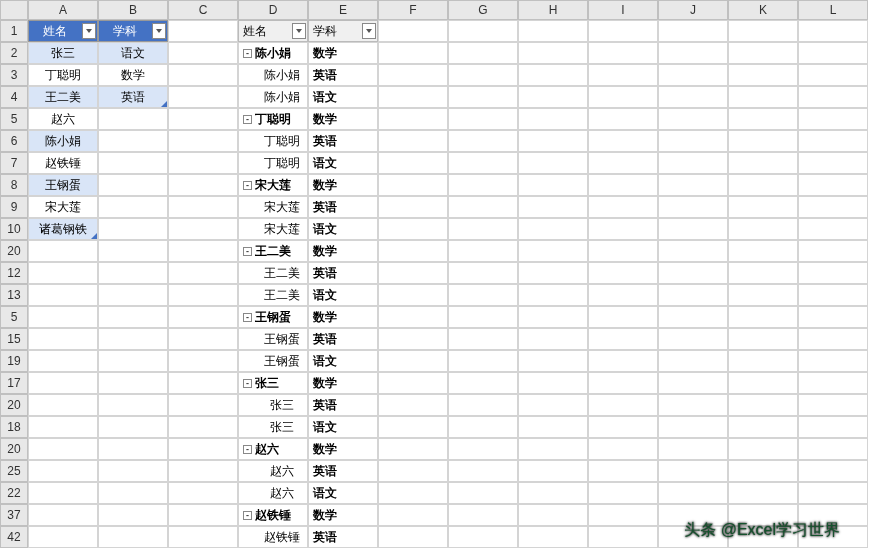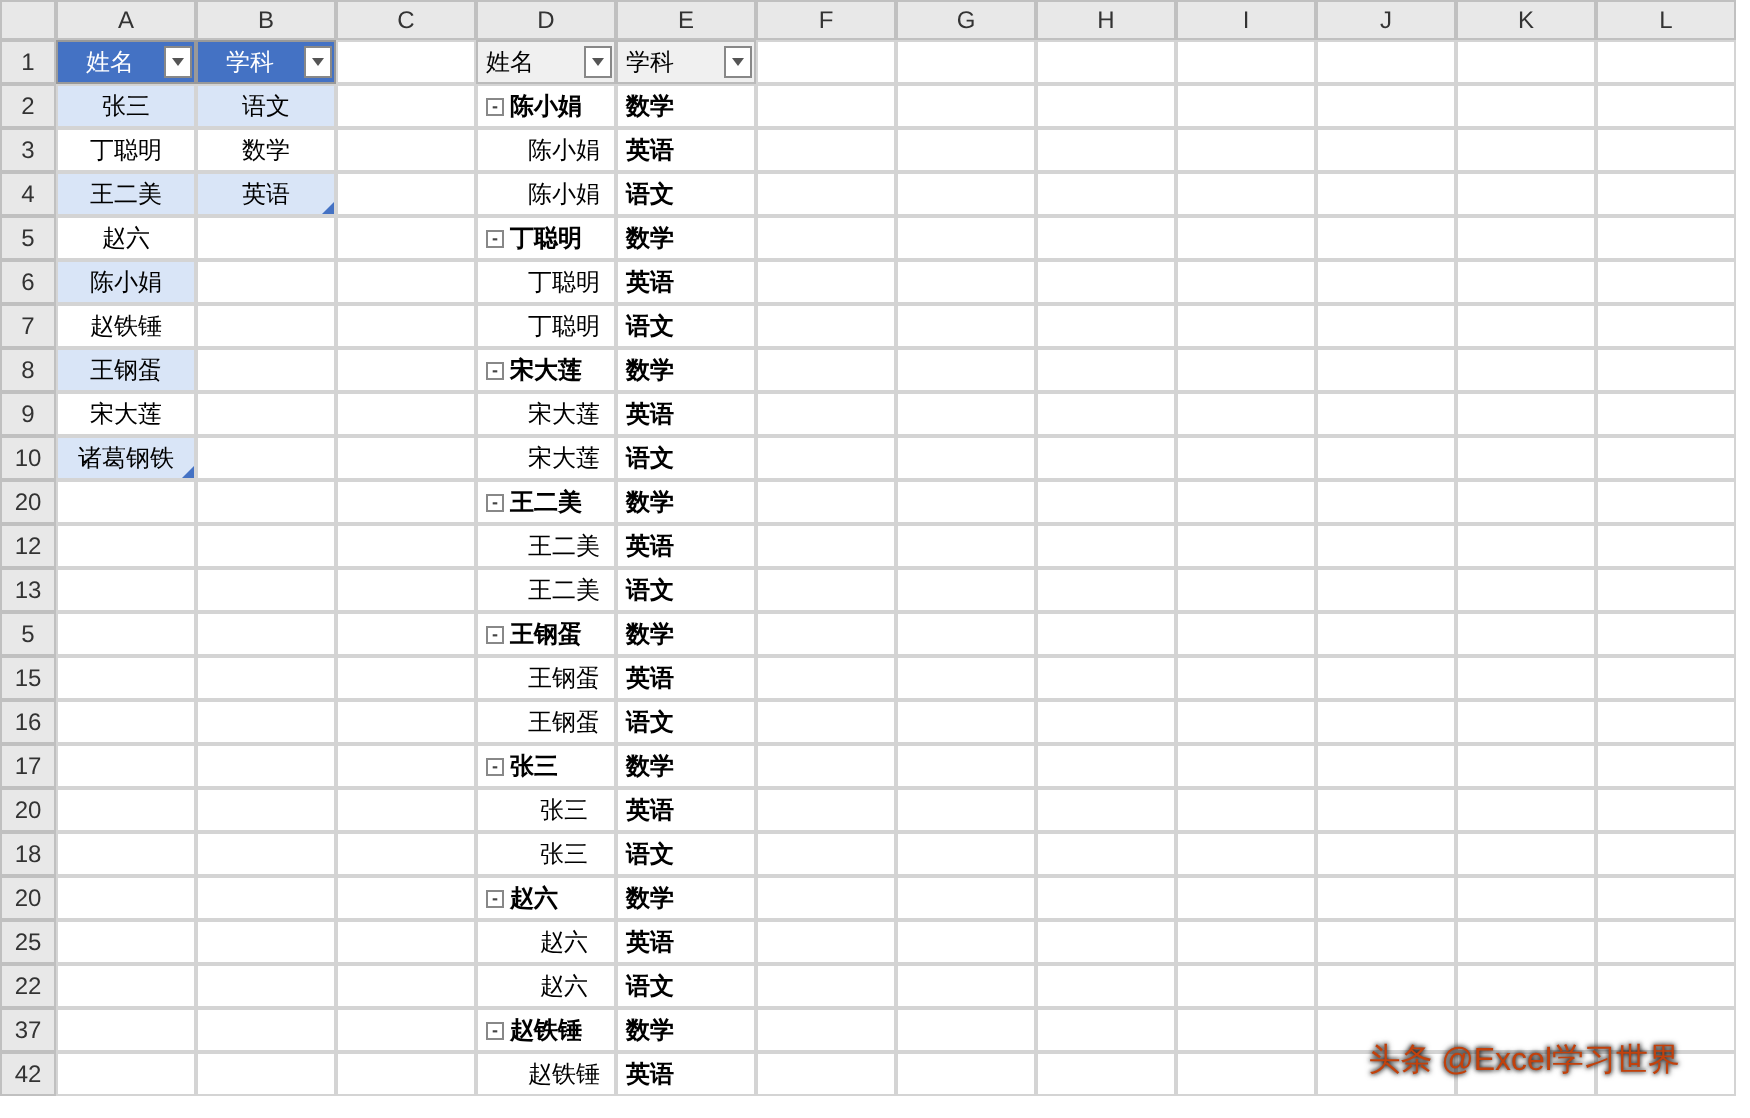--- a/index.html
+++ b/index.html
@@ -119,21 +119,21 @@
     }
     .pivot-sub {
       text-align: center;
       padding-left: 18px;
     }
     .watermark {
       position: absolute;
       bottom: 18px;
       right: 35px;
       font-size: 16px;
-      color: #c2410c;
+      color: #14532d;
       text-shadow: 0 0 3px rgba(0,0,0,0.8), 0 0 2px rgba(0,0,0,0.9);
       font-weight: normal;
       text-align: right;
     }
   </style>
 </head>
 <body>
 
 <div class="sheet" id="sheet">
     <div class="col-header"></div>
@@ -337,21 +337,21 @@
     <div class="cell"></div>
     <div class="cell pivot-sub">王钢蛋</div>
     <div class="cell pivot-cell">英语</div>
     <div class="cell"></div>
     <div class="cell"></div>
     <div class="cell"></div>
     <div class="cell"></div>
     <div class="cell"></div>
     <div class="cell"></div>
     <div class="cell"></div>
-    <div class="row-header">16</div>
+    <div class="row-header">19</div>
     <div class="cell"></div>
     <div class="cell"></div>
     <div class="cell"></div>
     <div class="cell pivot-sub">王钢蛋</div>
     <div class="cell pivot-cell">语文</div>
     <div class="cell"></div>
     <div class="cell"></div>
     <div class="cell"></div>
     <div class="cell"></div>
     <div class="cell"></div>

